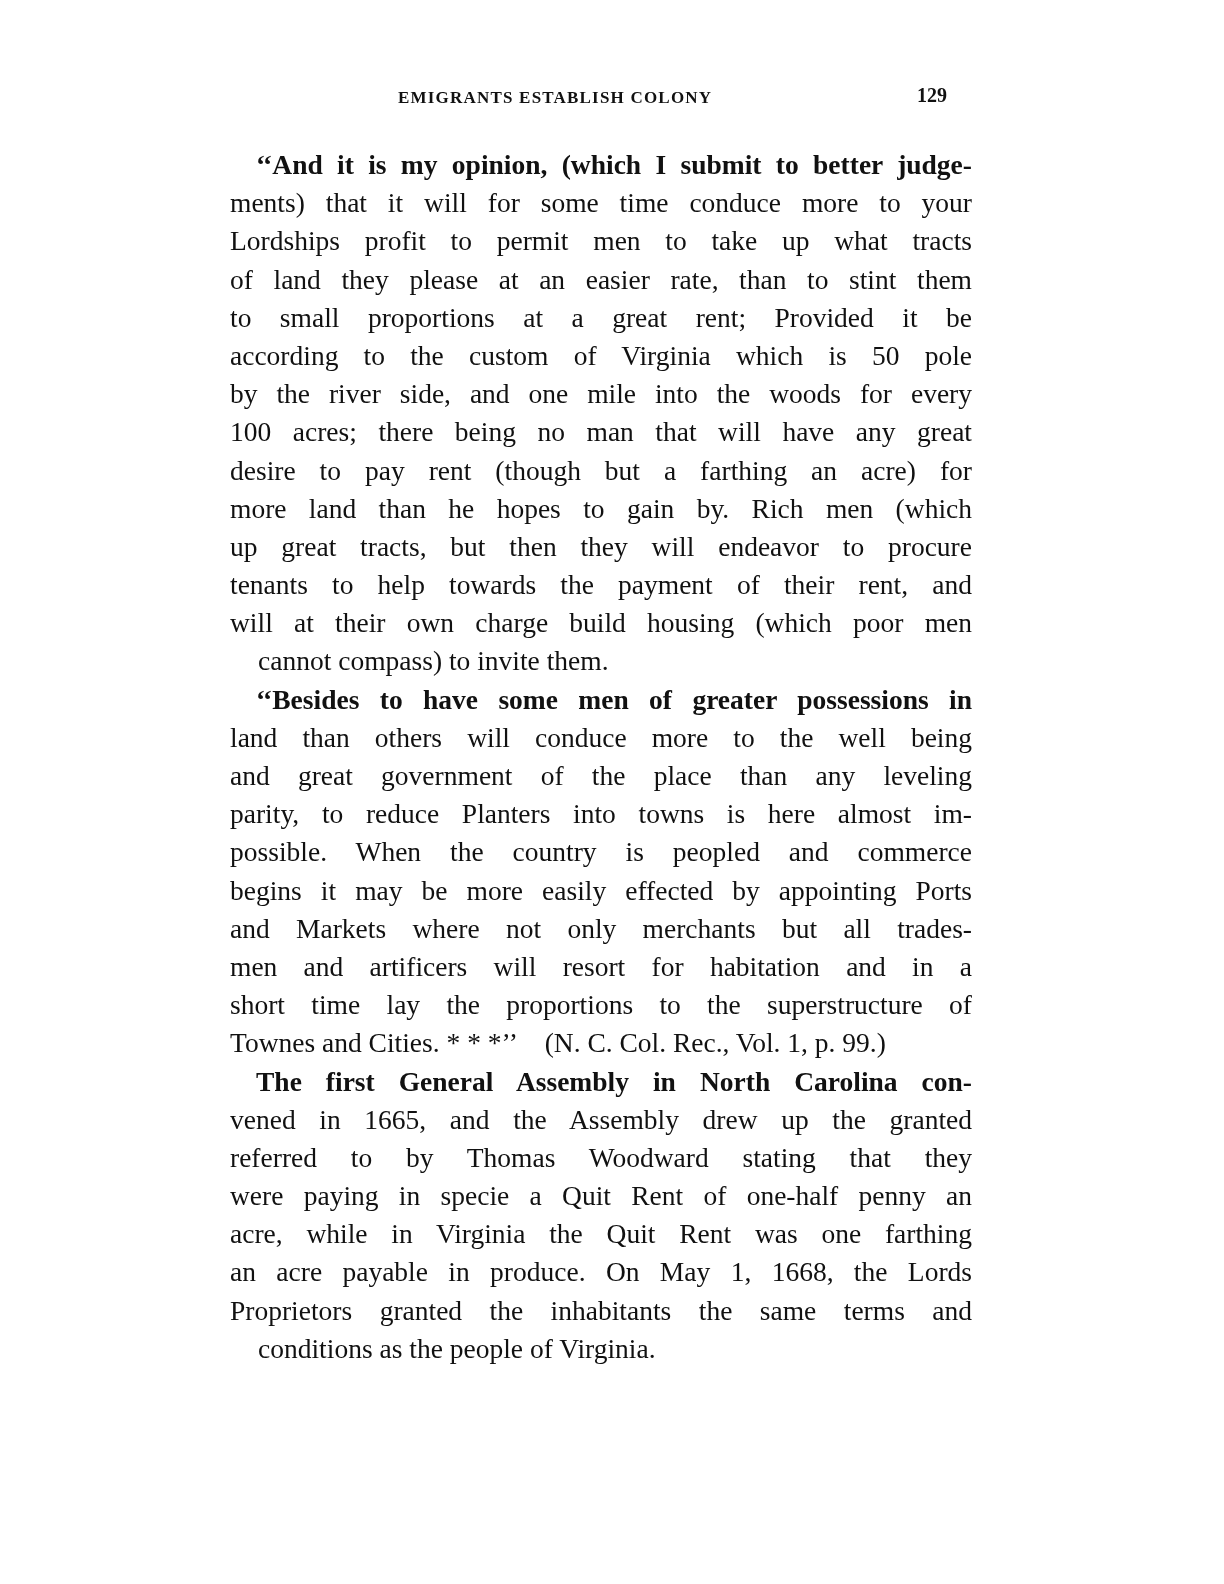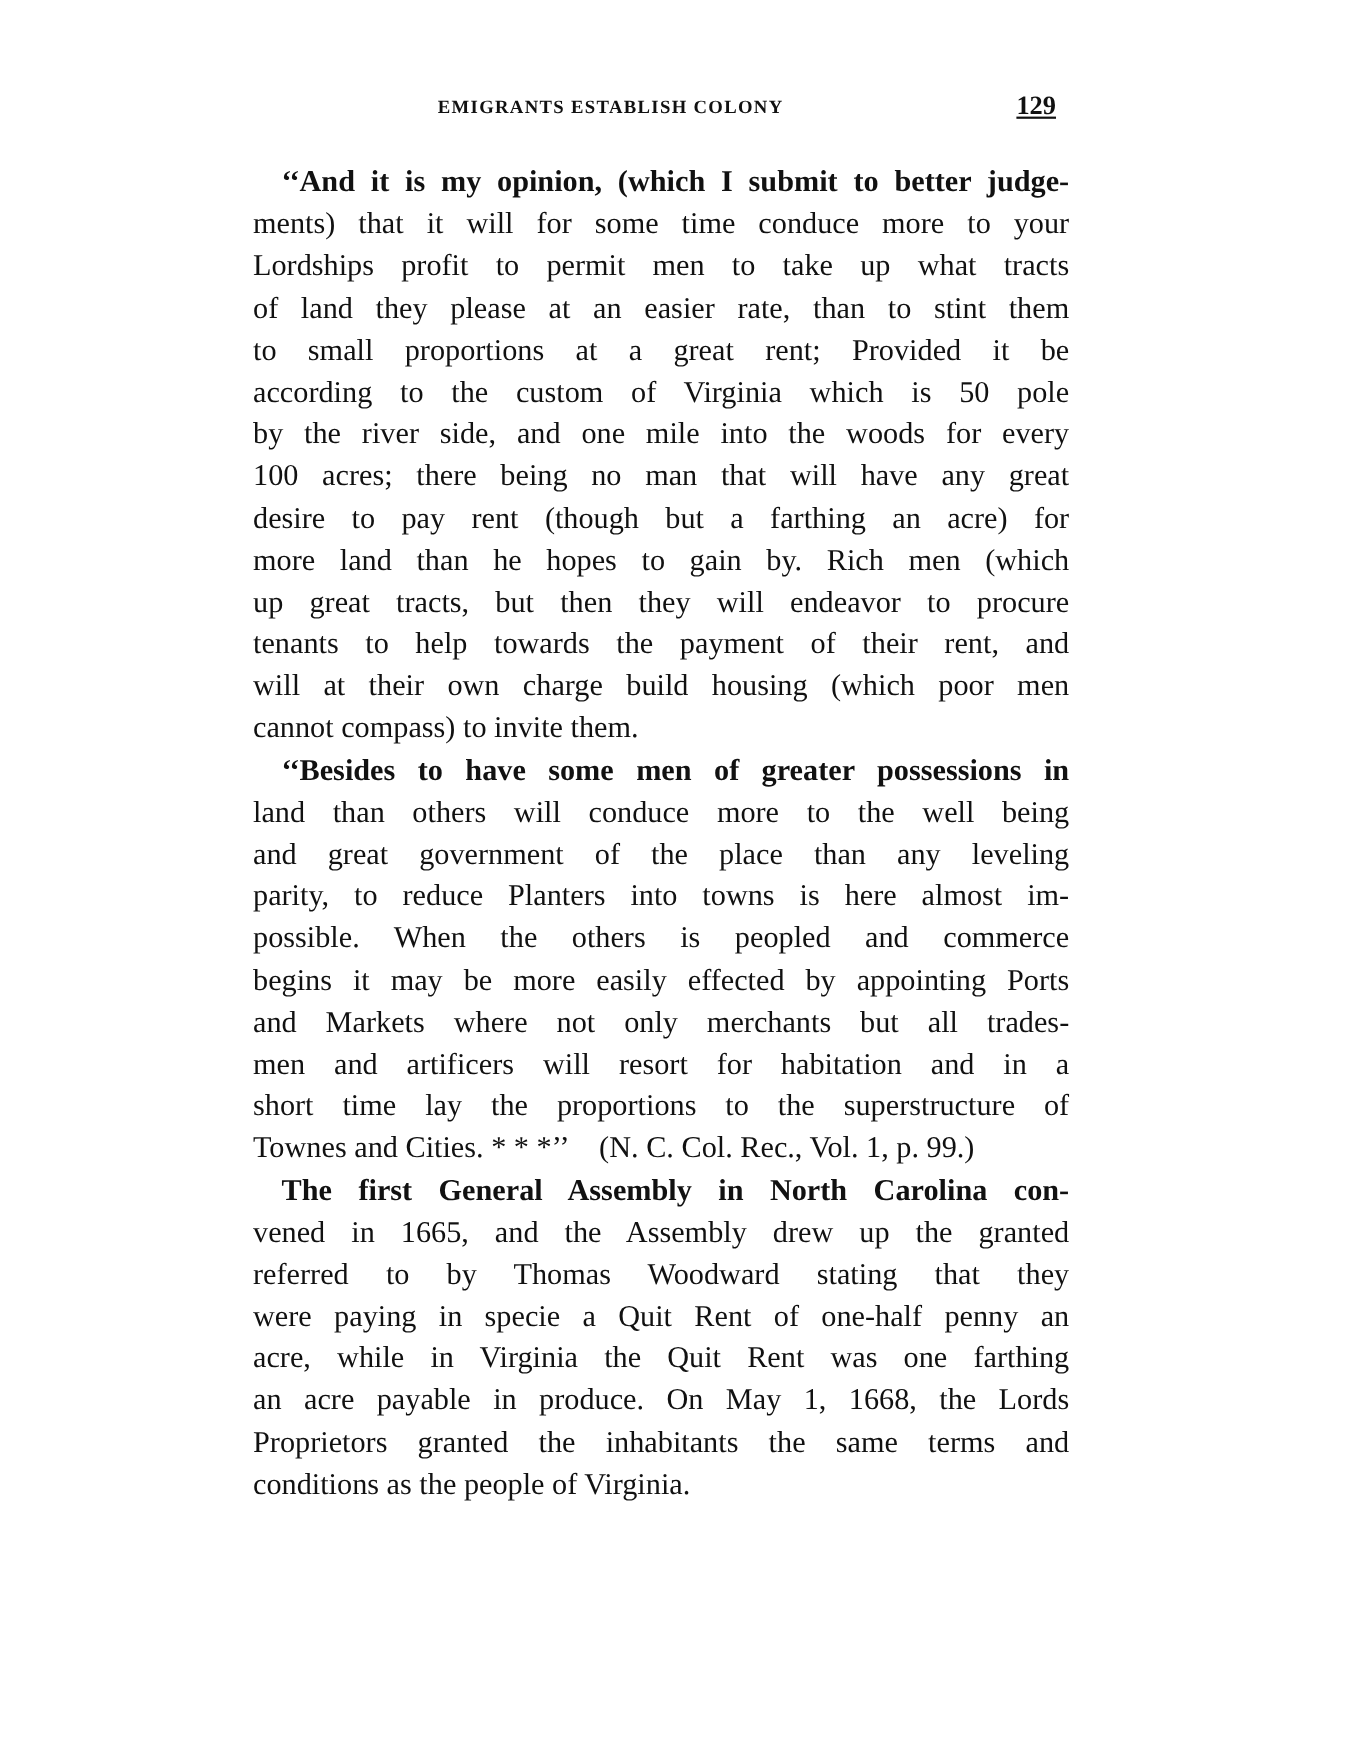--- a/index.html
+++ b/index.html
@@ -26,44 +26,44 @@
       position: absolute;
       left: 168px;
       top: 0;
       font-size: 17px;
       font-weight: bold;
       letter-spacing: 1.2px;
       text-align: center;
     }
     .page-number {
       position: absolute;
-      right: 12px;
+      right: 25px;
       top: -4px;
-      font-size: 24px;
+      font-size: 20px;
       font-weight: bold;
-      text-decoration: underline;
     }
     .body-text {
       position: absolute;
       top: 146px;
       left: 230px;
       width: 742px;
     }
     .line {
       display: block;
       height: 38.2px;
       line-height: 38.2px;
       font-size: 27.5px;
       white-space: nowrap;
       text-align: justify;
       text-align-last: justify;
     }
     .line.last {
       text-align: left;
       text-align-last: left;
+      margin-left: 28px;
     }
     .line.indent {
       padding-left: 26px;
       font-weight: bold;
     }
     .line.citation-line {
       text-align: left;
       text-align-last: left;
     }
     .citation {
@@ -95,21 +95,21 @@
     <span class="line">tenants to help towards the payment of their rent, and</span>
     <span class="line">will at their own charge build housing (which poor men</span>
     <span class="line last">cannot compass) to invite them.</span>
   </div>
 
   <div>
     <span class="line indent">‘‘Besides to have some men of greater possessions in</span>
     <span class="line">land than others will conduce more to the well being</span>
     <span class="line">and great government of the place than any leveling</span>
     <span class="line">parity, to reduce Planters into towns is here almost im-</span>
-    <span class="line">possible.  When the others is peopled and commerce</span>
+    <span class="line">possible.  When the country is peopled and commerce</span>
     <span class="line">begins it may be more easily effected by appointing Ports</span>
     <span class="line">and Markets where not only merchants but all trades-</span>
     <span class="line">men and artificers will resort for habitation and in a</span>
     <span class="line">short time lay the proportions to the superstructure of</span>
     <span class="line citation-line">
       <span>Townes and Cities. * * *’’</span>
       <span class="citation">(N. C. Col. Rec., Vol. 1, p. 99.)</span>
     </span>
   </div>
 

